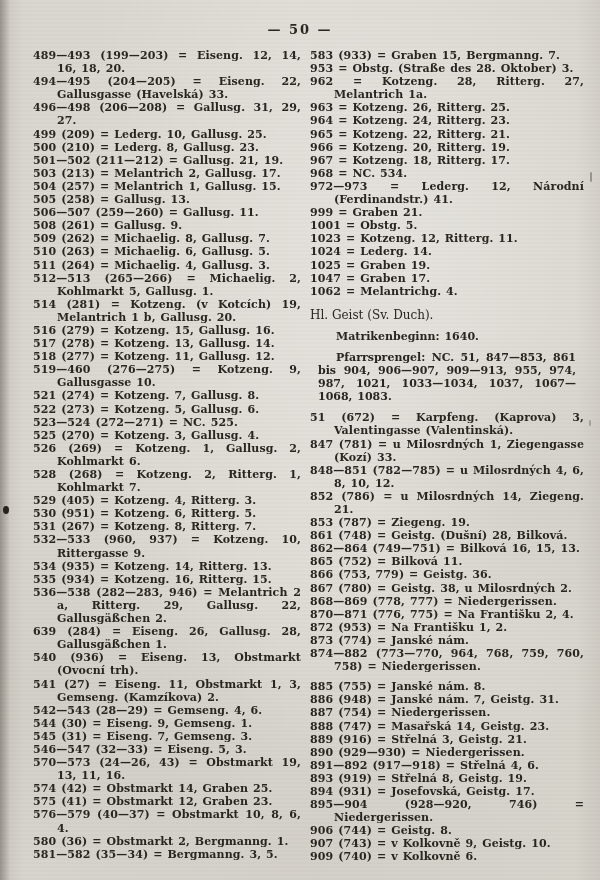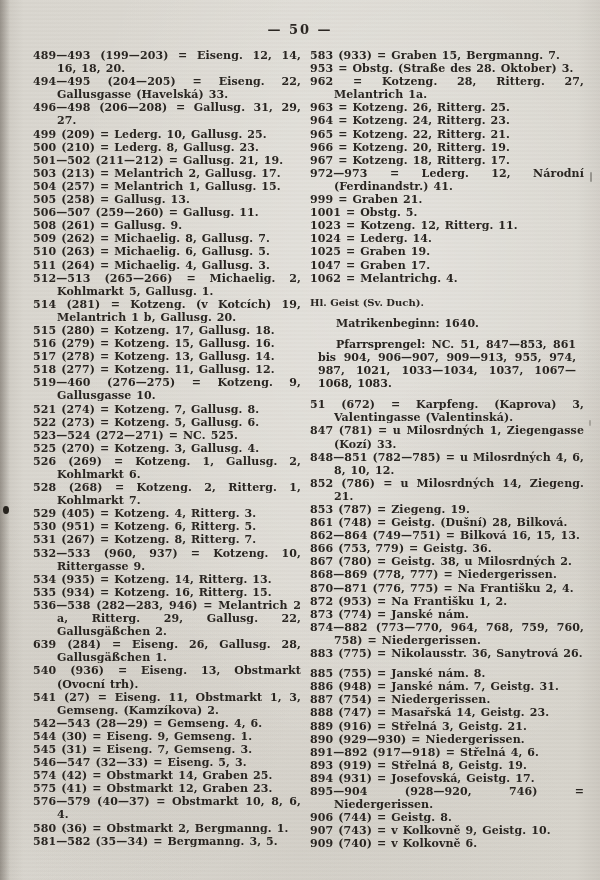--- a/index.html
+++ b/index.html
@@ -48,22 +48,22 @@
   .entries p.entry {
     margin: 0;
     padding-left: 24px;
     text-indent: -24px;
     text-align: justify;
     letter-spacing: 0.1px;
     word-spacing: 1px;
   }
   .section-heading {
     margin: 11px 0 0 0;
-    font-size: 10px;
-    font-weight: bold;
+    font-size: 12px;
+    font-weight: normal;
   }
   .indent-line {
     margin: 8px;
     text-indent: 18px;
     text-align: justify;
     word-spacing: 1px;
   }
   .group-b { margin-top: 7px; }
   .speck {
     position: absolute;
@@ -104,21 +104,20 @@
           <p class="entry">503 (213) = Melantrich 2, Gallusg. 17.</p>
           <p class="entry">504 (257) = Melantrich 1, Gallusg. 15.</p>
           <p class="entry">505 (258) = Gallusg. 13.</p>
           <p class="entry">506—507 (259—260) = Gallusg. 11.</p>
           <p class="entry">508 (261) = Gallusg. 9.</p>
           <p class="entry">509 (262) = Michaelig. 8, Gallusg. 7.</p>
           <p class="entry">510 (263) = Michaelig. 6, Gallusg. 5.</p>
           <p class="entry">511 (264) = Michaelig. 4, Gallusg. 3.</p>
           <p class="entry">512—513 (265—266) = Michaelig. 2, Kohlmarkt 5, Gallusg. 1.</p>
           <p class="entry">514 (281) = Kotzeng. (v Kotcích) 19, Melantrich 1 b, Gallusg. 20.</p>
-          <p class="entry">515 (280) = Kotzeng. 17, Gallusg. 18.</p>
           <p class="entry">516 (279) = Kotzeng. 15, Gallusg. 16.</p>
           <p class="entry">517 (278) = Kotzeng. 13, Gallusg. 14.</p>
           <p class="entry">518 (277) = Kotzeng. 11, Gallusg. 12.</p>
           <p class="entry">519—460 (276—275) = Kotzeng. 9, Gallusgasse 10.</p>
           <p class="entry">521 (274) = Kotzeng. 7, Gallusg. 8.</p>
           <p class="entry">522 (273) = Kotzeng. 5, Gallusg. 6.</p>
           <p class="entry">523—524 (272—271) = NC. 525.</p>
           <p class="entry">525 (270) = Kotzeng. 3, Gallusg. 4.</p>
           <p class="entry">526 (269) = Kotzeng. 1, Gallusg. 2, Kohlmarkt 6.</p>
           <p class="entry">528 (268) = Kotzeng. 2, Ritterg. 1, Kohlmarkt 7.</p>
@@ -129,38 +128,40 @@
           <p class="entry">534 (935) = Kotzeng. 14, Ritterg. 13.</p>
           <p class="entry">535 (934) = Kotzeng. 16, Ritterg. 15.</p>
           <p class="entry">536—538 (282—283, 946) = Melantrich 2 a, Ritterg. 29, Gallusg. 22, Gallusgäßchen 2.</p>
           <p class="entry">639 (284) = Eiseng. 26, Gallusg. 28, Gallusgäßchen 1.</p>
           <p class="entry">540 (936) = Eiseng. 13, Obstmarkt (Ovocní trh).</p>
           <p class="entry">541 (27) = Eiseng. 11, Obstmarkt 1, 3, Gemseng. (Kamzíkova) 2.</p>
           <p class="entry">542—543 (28—29) = Gemseng. 4, 6.</p>
           <p class="entry">544 (30) = Eiseng. 9, Gemseng. 1.</p>
           <p class="entry">545 (31) = Eiseng. 7, Gemseng. 3.</p>
           <p class="entry">546—547 (32—33) = Eiseng. 5, 3.</p>
+          <p class="entry">570—573 (24—26, 43) = Obstmarkt 19, 13, 11, 16.</p>
           <p class="entry">574 (42) = Obstmarkt 14, Graben 25.</p>
           <p class="entry">575 (41) = Obstmarkt 12, Graben 23.</p>
           <p class="entry">576—579 (40—37) = Obstmarkt 10, 8, 6, 4.</p>
           <p class="entry">580 (36) = Obstmarkt 2, Bergmanng. 1.</p>
           <p class="entry">581—582 (35—34) = Bergmanng. 3, 5.</p>
         </div>
     </div>
 
     <div class="col col-right">
       <div class="entries">
           <p class="entry">583 (933) = Graben 15, Bergmanng. 7.</p>
           <p class="entry">953 = Obstg. (Straße des 28. Oktober) 3.</p>
           <p class="entry">962 = Kotzeng. 28, Ritterg. 27, Melantrich 1a.</p>
           <p class="entry">963 = Kotzeng. 26, Ritterg. 25.</p>
           <p class="entry">964 = Kotzeng. 24, Ritterg. 23.</p>
           <p class="entry">965 = Kotzeng. 22, Ritterg. 21.</p>
           <p class="entry">966 = Kotzeng. 20, Ritterg. 19.</p>
           <p class="entry">967 = Kotzeng. 18, Ritterg. 17.</p>
+          <p class="entry">968 = NC. 534.</p>
           <p class="entry">972—973 = Lederg. 12, Národní (Ferdinandstr.) 41.</p>
           <p class="entry">999 = Graben 21.</p>
           <p class="entry">1001 = Obstg. 5.</p>
           <p class="entry">1023 = Kotzeng. 12, Ritterg. 11.</p>
           <p class="entry">1024 = Lederg. 14.</p>
           <p class="entry">1025 = Graben 19.</p>
           <p class="entry">1047 = Graben 17.</p>
           <p class="entry">1062 = Melantrichg. 4.</p>
         </div>
 
@@ -169,28 +170,28 @@
       <p class="indent-line">Pfarrsprengel: NC. 51, 847—853, 861 bis 904, 906—907, 909—913, 955, 974, 987, 1021, 1033—1034, 1037, 1067—1068, 1083.</p>
 
       <div class="entries">
           <p class="entry">51 (672) = Karpfeng. (Kaprova) 3, Valentingasse (Valentinská).</p>
           <p class="entry">847 (781) = u Milosrdných 1, Ziegengasse (Kozí) 33.</p>
           <p class="entry">848—851 (782—785) = u Milosrdných 4, 6, 8, 10, 12.</p>
           <p class="entry">852 (786) = u Milosrdných 14, Ziegeng. 21.</p>
           <p class="entry">853 (787) = Ziegeng. 19.</p>
           <p class="entry">861 (748) = Geistg. (Dušní) 28, Bilková.</p>
           <p class="entry">862—864 (749—751) = Bilková 16, 15, 13.</p>
+          <p class="entry">865 (752) = Bilková 11.</p>
           <p class="entry">866 (753, 779) = Geistg. 36.</p>
           <p class="entry">867 (780) = Geistg. 38, u Milosrdných 2.</p>
           <p class="entry">868—869 (778, 777) = Niedergerissen.</p>
           <p class="entry">870—871 (776, 775) = Na Františku 2, 4.</p>
           <p class="entry">872 (953) = Na Františku 1, 2.</p>
           <p class="entry">873 (774) = Janské nám.</p>
           <p class="entry">874—882 (773—770, 964, 768, 759, 760, 758) = Niedergerissen.</p>
-          <p class="entry">883 (775) = Nikolausstr. 36, Sanytrová 26.</p>
         </div>
       <div class="entries group-b">
           <p class="entry">885 (755) = Janské nám. 8.</p>
           <p class="entry">886 (948) = Janské nám. 7, Geistg. 31.</p>
           <p class="entry">887 (754) = Niedergerissen.</p>
           <p class="entry">888 (747) = Masařská 14, Geistg. 23.</p>
           <p class="entry">889 (916) = Střelná 3, Geistg. 21.</p>
           <p class="entry">890 (929—930) = Niedergerissen.</p>
           <p class="entry">891—892 (917—918) = Střelná 4, 6.</p>
           <p class="entry">893 (919) = Střelná 8, Geistg. 19.</p>

